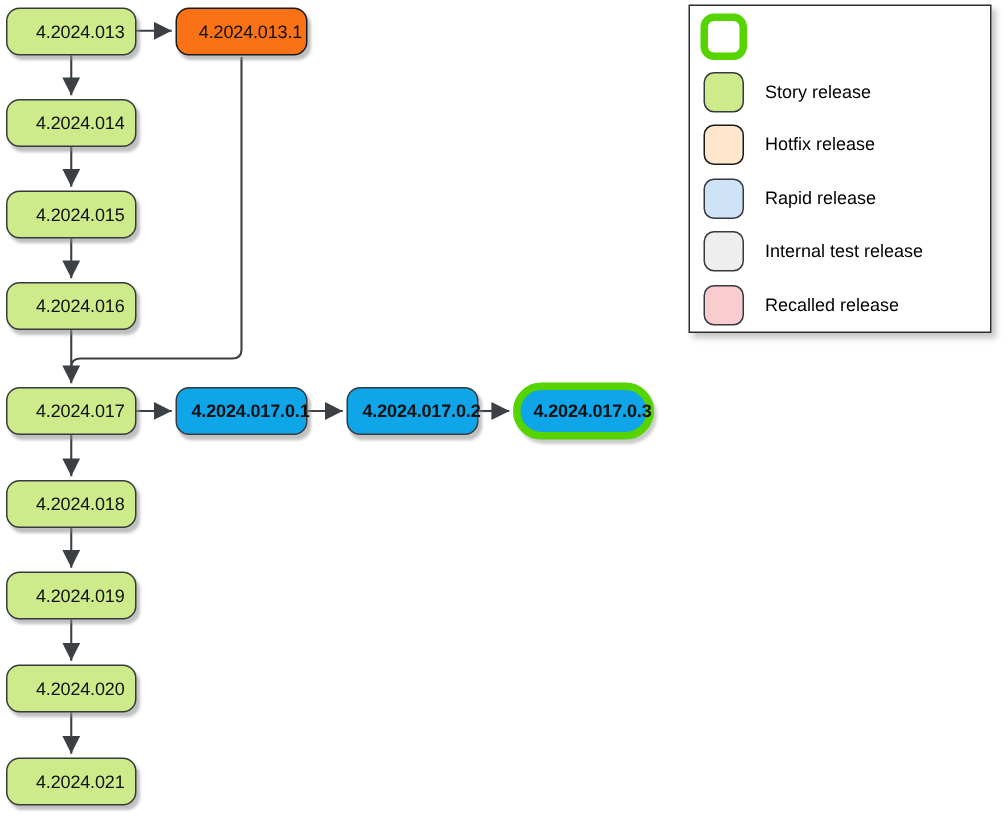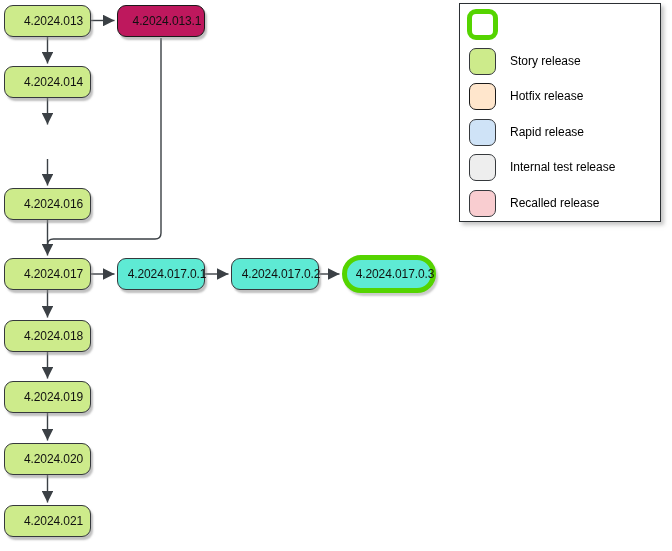--- a/index.html
+++ b/index.html
@@ -5,22 +5,22 @@
   html,body{margin:0;padding:0;background:#ffffff;}
   .canvas{position:relative;width:672px;height:551px;background:#ffffff;
           font-family:"Liberation Sans",sans-serif;overflow:hidden;}
   .edges{position:absolute;left:0;top:0;pointer-events:none;}
   .node{position:absolute;box-sizing:border-box;width:87px;height:32px;
         border:1.4px solid #36393d;border-radius:9px;
         display:flex;align-items:center;justify-content:center;
         font-size:12px;letter-spacing:-0.1px;color:#111;white-space:nowrap;
         box-shadow:2px 3px 2px rgba(140,140,140,0.55);padding-left:12px;}
   .story{background:#cdeb8b;}
-  .hotfix{background:#be185d;border-color:#1a1a1a;width:88px;}
-  .rapid{background:#5eead4;width:88px;}
+  .hotfix{background:#f97316;border-color:#1a1a1a;width:88px;}
+  .rapid{background:#0ea5e9;width:88px;font-weight:bold;}
   .latest{border:5px solid #55d400;border-radius:19px;width:94px;height:38px;
           box-shadow:2px 3px 2px rgba(140,140,140,0.45);}
   
   #n013{left:4px;top:5px;}      #n013-1{left:117px;top:5px;}
   #n014{left:4px;top:66px;}     #n015{left:4px;top:127px;}
   #n016{left:4px;top:188px;}    #n017{left:4px;top:258px;}
   #n017-0-1{left:117px;top:258px;} #n017-0-2{left:231px;top:258px;}
   #n017-0-3{left:342px;top:255px;}
   #n018{left:4px;top:320px;}    #n019{left:4px;top:381px;}
   #n020{left:4px;top:443px;}    #n021{left:4px;top:505px;}
@@ -62,20 +62,21 @@
       <path d="M47.5,290 V317.5" marker-end="url(#ah)"></path>
       <path d="M47.5,352 V378.5" marker-end="url(#ah)"></path>
       <path d="M47.5,413 V440.5" marker-end="url(#ah)"></path>
       <path d="M47.5,475 V502.5" marker-end="url(#ah)"></path>
     </g>
   </svg>
 
   <div class="node story" id="n013">4.2024.013</div>
   <div class="node hotfix" id="n013-1">4.2024.013.1</div>
   <div class="node story" id="n014">4.2024.014</div>
+  <div class="node story" id="n015">4.2024.015</div>
   <div class="node story" id="n016">4.2024.016</div>
   <div class="node story" id="n017">4.2024.017</div>
   <div class="node rapid" id="n017-0-1">4.2024.017.0.1</div>
   <div class="node rapid" id="n017-0-2">4.2024.017.0.2</div>
   <div class="node rapid latest" id="n017-0-3">4.2024.017.0.3</div>
   <div class="node story" id="n018">4.2024.018</div>
   <div class="node story" id="n019">4.2024.019</div>
   <div class="node story" id="n020">4.2024.020</div>
   <div class="node story" id="n021">4.2024.021</div>
 

